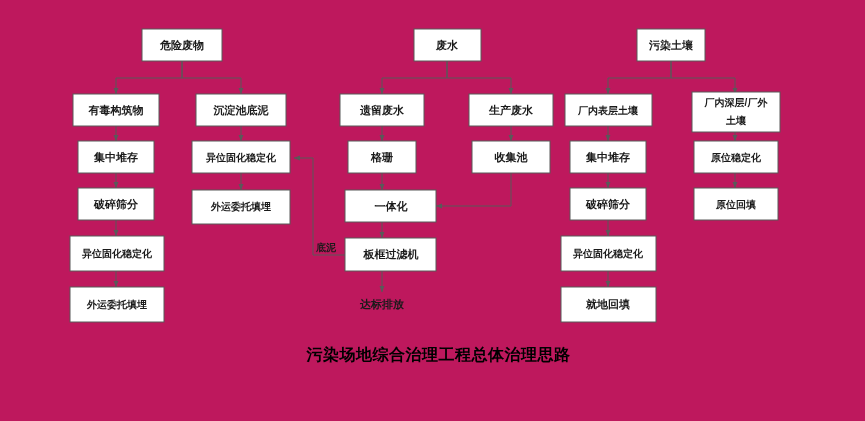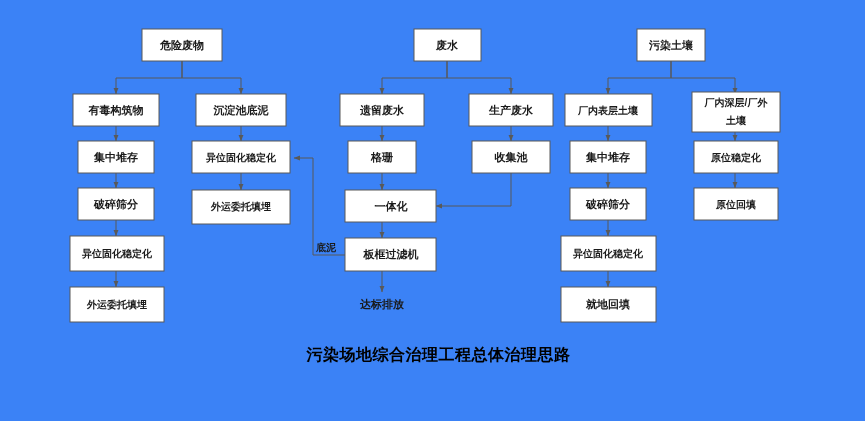--- a/index.html
+++ b/index.html
@@ -10,21 +10,21 @@
   body {
     width: 865px;
     height: 421px;
     font-family: "Liberation Sans", "DejaVu Sans", sans-serif;
     overflow: hidden;
   }
   #canvas {
     position: relative;
     width: 865px;
     height: 421px;
-    background: #3b82f6;
+    background: #be185d;
     text-decoration: underline;
   }
   svg#flow {
     position: absolute;
     left: 0;
     top: 0;
     width: 865px;
     height: 421px;
   }
   .node-rect {

